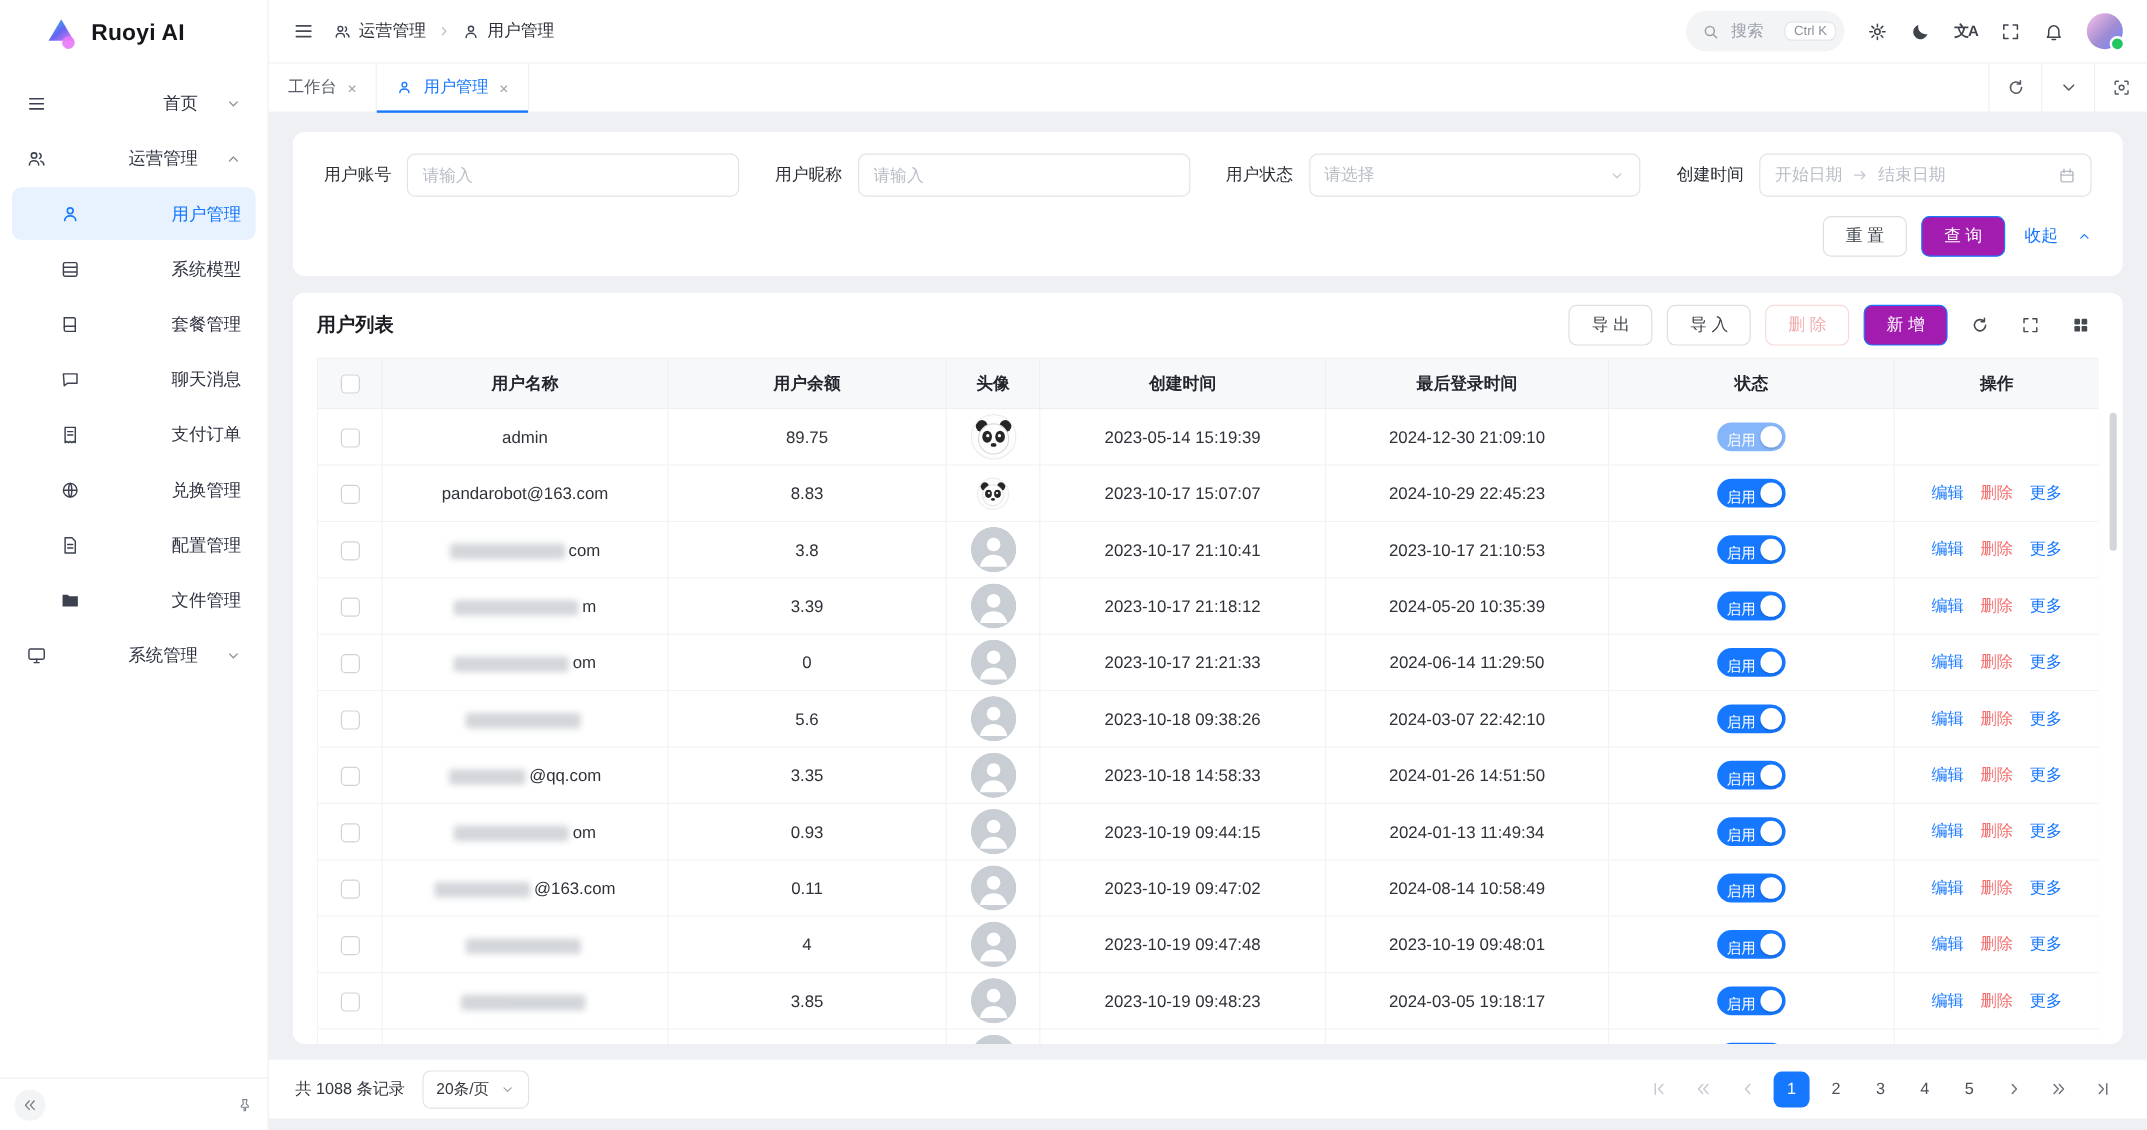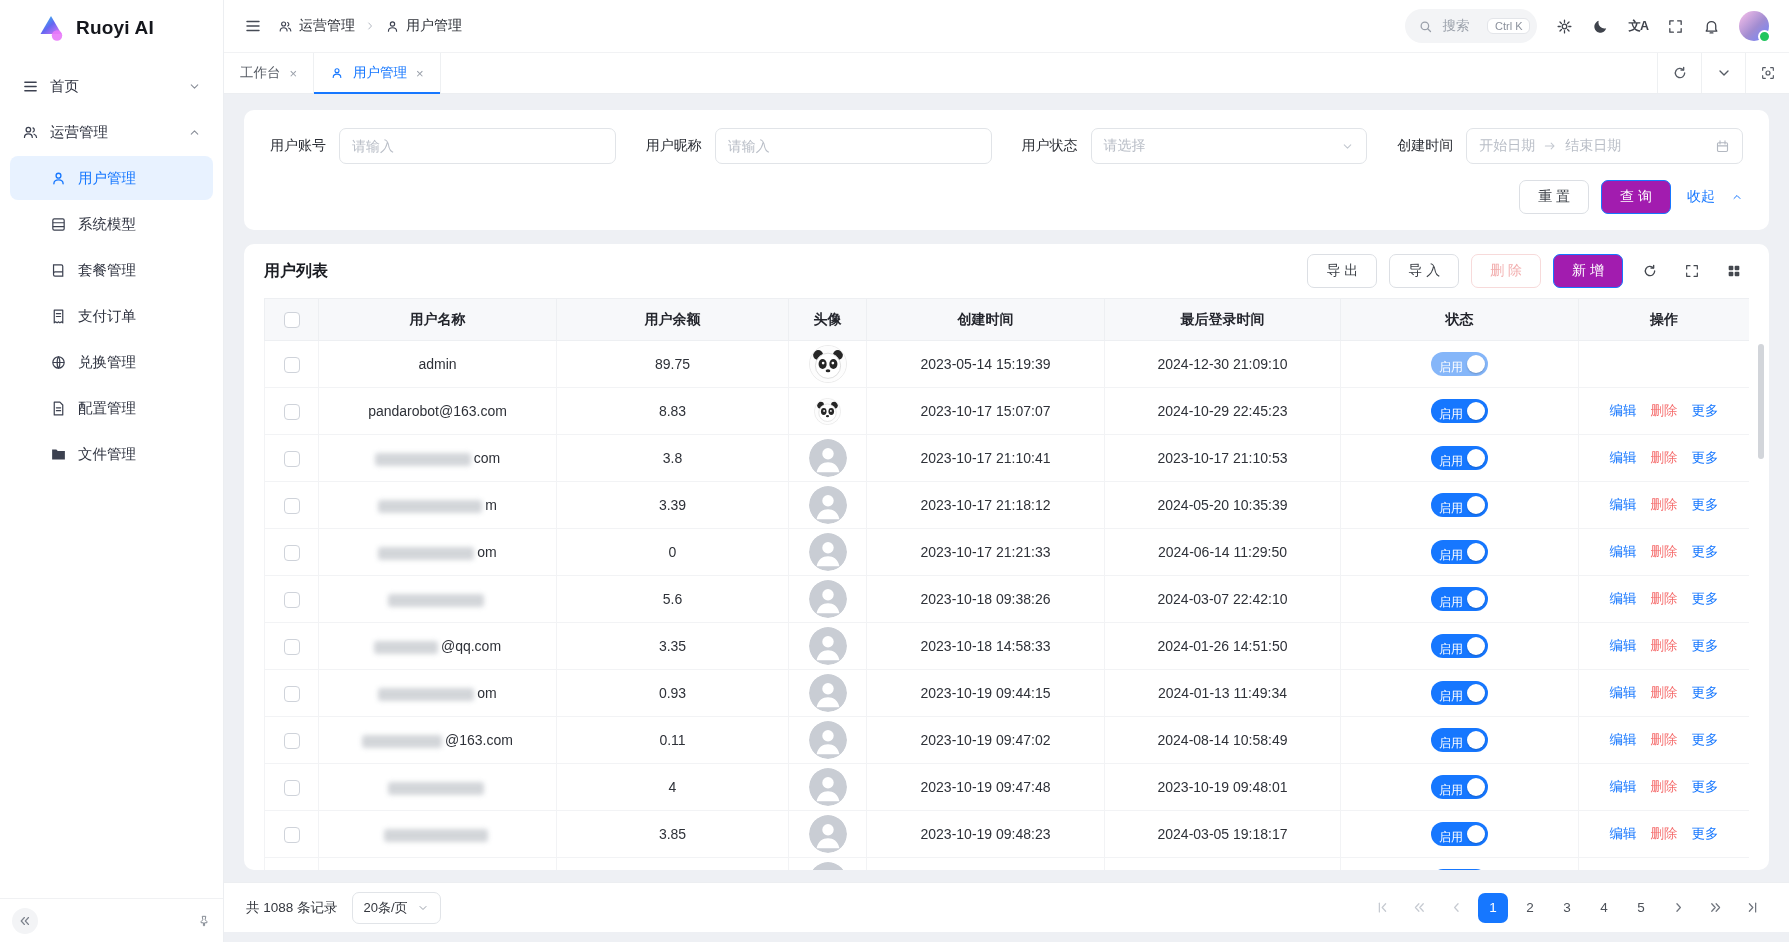--- a/index.html
+++ b/index.html
@@ -8,21 +8,21 @@
   svg { width:16px; height:16px; display:block; }
 
   .app { display:flex; width:100%; height:100%; }
 
   
   .sidebar { width:224px; background:#fff; border-right:1px solid #eceef1; display:flex; flex-direction:column; flex-shrink:0; }
   .logo { height:56px; display:flex; align-items:center; gap:10px; padding:0 36px; cursor:pointer; }
   .logo svg { width:30px; height:30px; }
   .logo-text { font-size:19px; font-weight:700; color:#14161c; letter-spacing:.2px; }
   .menu { flex:1; padding:6px 10px; overflow:hidden; }
-  .menu-item { height:44px; display:flex; align-items:center; gap:11px; padding:0 12px; border-radius:8px; color:#2f3340; cursor:pointer; margin:2px 0; }
+  .menu-item { height:44px; display:flex; align-items:center; gap:23px; padding:0 12px; border-radius:8px; color:#2f3340; cursor:pointer; margin:2px 0;text-align:right; }
   .menu-item .mi-icon { width:17px; height:17px; color:#3c4150; }
   .menu-item .mi-icon svg { width:17px; height:17px; }
   .mi-label { flex:1; font-size:14.5px; }
   .mi-arrow { color:#8a8f99; }
   .mi-arrow svg { width:13px; height:13px; }
   .submenu .menu-item { padding-left:40px; }
   .menu-item.active { background:#e8f2ff; color:#1677ff; font-weight:500; }
   .menu-item.active .mi-icon { color:#1677ff; }
   .sidebar-footer { height:44px; border-top:1px solid #f0f1f3; display:flex; align-items:center; justify-content:space-between; padding:0 12px; color:#7d838d; }
   .collapse-btn { width:26px; height:26px; border-radius:50%; border:none; background:#f3f4f6; color:#7d838d; display:flex; align-items:center; justify-content:center; cursor:pointer; }
@@ -324,20 +324,28 @@
           <span class="mi-icon">
               <svg>
                 <use href="#i-book"></use>
               </svg>
             </span>
           <span class="mi-label">套餐管理</span>
         </div>
         <div class="menu-item">
           <span class="mi-icon">
               <svg>
+                <use href="#i-chat"></use>
+              </svg>
+            </span>
+          <span class="mi-label">聊天消息</span>
+        </div>
+        <div class="menu-item">
+          <span class="mi-icon">
+              <svg>
                 <use href="#i-receipt"></use>
               </svg>
             </span>
           <span class="mi-label">支付订单</span>
         </div>
         <div class="menu-item">
           <span class="mi-icon">
               <svg>
                 <use href="#i-globe"></use>
               </svg>
@@ -353,20 +361,33 @@
           <span class="mi-label">配置管理</span>
         </div>
         <div class="menu-item">
           <span class="mi-icon">
               <svg>
                 <use href="#i-folder"></use>
               </svg>
             </span>
           <span class="mi-label">文件管理</span>
         </div>
+      </div>
+      <div class="menu-item">
+        <span class="mi-icon">
+            <svg>
+              <use href="#i-monitor"></use>
+            </svg>
+          </span>
+        <span class="mi-label">系统管理</span>
+        <span class="mi-arrow">
+            <svg>
+              <use href="#i-cd"></use>
+            </svg>
+          </span>
       </div>
     </nav>
     <div class="sidebar-footer">
       <button class="collapse-btn">
           <svg>
             <use href="#i-dcl"></use>
           </svg>
         </button>
       <span class="pin">
           <svg>

